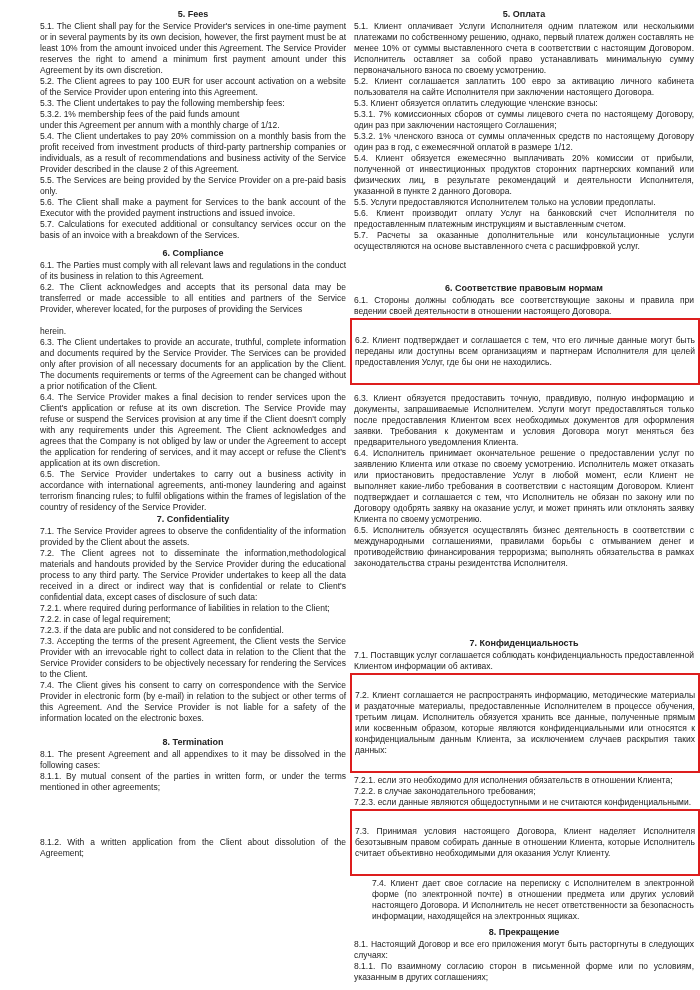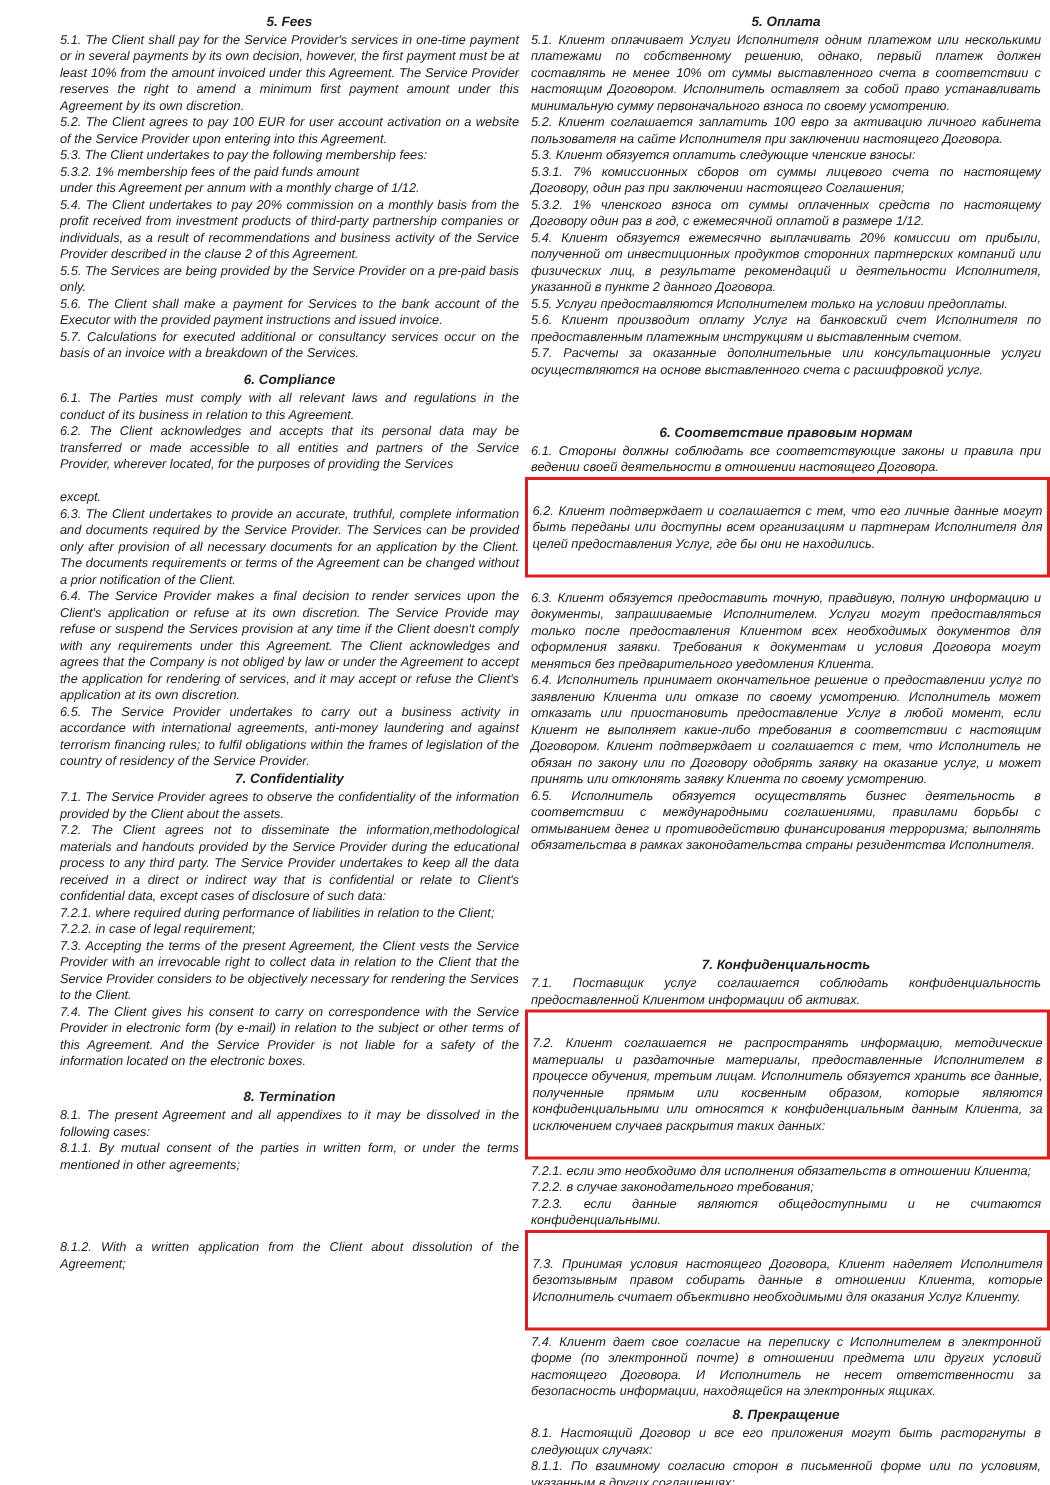--- a/index.html
+++ b/index.html
@@ -5,21 +5,21 @@
   :root { --hl: #dd1e1e; --txt: #222222; }
   * { box-sizing: border-box; }
   html, body { margin: 0; padding: 0; }
   body {
     width: 700px; height: 990px;
     background: #ffffff;
     overflow: hidden;
     font-family: "Liberation Sans", sans-serif;
     color: var(--txt);
   }
-  .page { position: relative; width: 556px; height: 990px; font-style: italic; }
+  .page { position: relative; width: 556px; height: 990px; }
   .col {
     position: absolute;
     top: 8px;
     font-size: 8.5px;
     line-height: 11px;
     text-align: justify;
   }
   .col-left  { left: 40px;  width: 306px; }
   .col-right { left: 354px; width: 340px; }
   .heading {
@@ -47,29 +47,30 @@
       <p class="para">5.3. The Client undertakes to pay the following membership fees:</p>
       <p class="para">5.3.2. 1% membership fees of the paid funds amount</p>
       <p class="para">under this Agreement per annum with a monthly charge of 1/12.</p>
       <p class="para">5.4. The Client undertakes to pay 20% commission on a monthly basis from the profit received from investment products of third-party partnership companies or individuals, as a result of recommendations and business activity of the Service Provider described in the clause 2 of this Agreement.</p>
       <p class="para">5.5. The Services are being provided by the Service Provider on a pre-paid basis only.</p>
       <p class="para">5.6. The Client shall make a payment for Services to the bank account of the Executor with the provided payment instructions and issued invoice.</p>
       <p class="para">5.7. Calculations for executed additional or consultancy services occur on the basis of an invoice with a breakdown of the Services.</p>
       <h3 class="heading" style="margin-top: 6px;">6. Compliance</h3>
       <p class="para">6.1. The Parties must comply with all relevant laws and regulations in the conduct of its business in relation to this Agreement.</p>
       <p class="para">6.2. The Client acknowledges and accepts that its personal data may be transferred or made accessible to all entities and partners of the Service Provider, wherever located, for the purposes of providing the Services</p>
-      <p class="para" style="margin-top: 11px;">except.</p>
+      <p class="para" style="margin-top: 11px;">herein.</p>
       <p class="para">6.3. The Client undertakes to provide an accurate, truthful, complete information and documents required by the Service Provider. The Services can be provided only after provision of all necessary documents for an application by the Client. The documents requirements or terms of the Agreement can be changed without a prior notification of the Client.</p>
       <p class="para">6.4. The Service Provider makes a final decision to render services upon the Client's application or refuse at its own discretion. The Service Provide may refuse or suspend the Services provision at any time if the Client doesn't comply with any requirements under this Agreement. The Client acknowledges and agrees that the Company is not obliged by law or under the Agreement to accept the application for rendering of services, and it may accept or refuse the Client's application at its own discretion.</p>
       <p class="para">6.5. The Service Provider undertakes to carry out a business activity in accordance with international agreements, anti-money laundering and against terrorism financing rules; to fulfil obligations within the frames of legislation of the country of residency of the Service Provider.</p>
       <h3 class="heading">7. Confidentiality</h3>
       <p class="para">7.1. The Service Provider agrees to observe the confidentiality of the information provided by the Client about the assets.</p>
       <p class="para">7.2. The Client agrees not to disseminate the information,methodological materials and handouts provided by the Service Provider during the educational process to any third party. The Service Provider undertakes to keep all the data received in a direct or indirect way that is confidential or relate to Client's confidential data, except cases of disclosure of such data:</p>
       <p class="para">7.2.1. where required during performance of liabilities in relation to the Client;</p>
       <p class="para">7.2.2. in case of legal requirement;</p>
+      <p class="para">7.2.3. if the data are public and not considered to be confidential.</p>
       <p class="para">7.3. Accepting the terms of the present Agreement, the Client vests the Service Provider with an irrevocable right to collect data in relation to the Client that the Service Provider considers to be objectively necessary for rendering the Services to the Client.</p>
       <p class="para">7.4. The Client gives his consent to carry on correspondence with the Service Provider in electronic form (by e-mail) in relation to the subject or other terms of this Agreement. And the Service Provider is not liable for a safety of the information located on the electronic boxes.</p>
       <h3 class="heading" style="margin-top: 12px;">8. Termination</h3>
       <p class="para">8.1. The present Agreement and all appendixes to it may be dissolved in the following cases:</p>
       <p class="para">8.1.1. By mutual consent of the parties in written form, or under the terms mentioned in other agreements;</p>
       <p class="para" style="margin-top: 44px;">8.1.2. With a written application from the Client about dissolution of the Agreement;</p>
     </div>
   <div class="col col-right" id="col-right">
       <h3 class="heading">5. Оплата</h3>
       <p class="para">5.1. Клиент оплачивает Услуги Исполнителя одним платежом или несколькими платежами по собственному решению, однако, первый платеж должен составлять не менее 10% от суммы выставленного счета в соответствии с настоящим Договором. Исполнитель оставляет за собой право устанавливать минимальную сумму первоначального взноса по своему усмотрению.</p>
@@ -87,19 +88,19 @@
       <p class="para" style="margin-top: 8px;">6.3. Клиент обязуется предоставить точную, правдивую, полную информацию и документы, запрашиваемые Исполнителем. Услуги могут предоставляться только после предоставления Клиентом всех необходимых документов для оформления заявки. Требования к документам и условия Договора могут меняться без предварительного уведомления Клиента.</p>
       <p class="para">6.4. Исполнитель принимает окончательное решение о предоставлении услуг по заявлению Клиента или отказе по своему усмотрению. Исполнитель может отказать или приостановить предоставление Услуг в любой момент, если Клиент не выполняет какие-либо требования в соответствии с настоящим Договором. Клиент подтверждает и соглашается с тем, что Исполнитель не обязан по закону или по Договору одобрять заявку на оказание услуг, и может принять или отклонять заявку Клиента по своему усмотрению.</p>
       <p class="para">6.5. Исполнитель обязуется осуществлять бизнес деятельность в соответствии с международными соглашениями, правилами борьбы с отмыванием денег и противодействию финансирования терроризма; выполнять обязательства в рамках законодательства страны резидентства Исполнителя.</p>
       <h3 class="heading" style="margin-top: 68px;">7. Конфиденциальность</h3>
       <p class="para">7.1. Поставщик услуг соглашается соблюдать конфиденциальность предоставленной Клиентом информации об активах.</p>
       <p class="para boxed">7.2. Клиент соглашается не распространять информацию, методические материалы и раздаточные материалы, предоставленные Исполнителем в процессе обучения, третьим лицам. Исполнитель обязуется хранить все данные, полученные прямым или косвенным образом, которые являются конфиденциальными или относятся к конфиденциальным данным Клиента, за исключением случаев раскрытия таких данных:</p>
       <p class="para">7.2.1. если это необходимо для исполнения обязательств в отношении Клиента;</p>
       <p class="para">7.2.2. в случае законодательного требования;</p>
       <p class="para">7.2.3. если данные являются общедоступными и не считаются конфиденциальными.</p>
       <p class="para boxed">7.3. Принимая условия настоящего Договора, Клиент наделяет Исполнителя безотзывным правом собирать данные в отношении Клиента, которые Исполнитель считает объективно необходимыми для оказания Услуг Клиенту.</p>
-      <p class="para" style="margin-top: 2px;">7.4. Клиент дает свое согласие на переписку с Исполнителем в электронной форме (по электронной почте) в отношении предмета или других условий настоящего Договора. И Исполнитель не несет ответственности за безопасность информации, находящейся на электронных ящиках.</p>
+      <p class="para" style="margin-top: 2px; margin-left: 18px;">7.4. Клиент дает свое согласие на переписку с Исполнителем в электронной форме (по электронной почте) в отношении предмета или других условий настоящего Договора. И Исполнитель не несет ответственности за безопасность информации, находящейся на электронных ящиках.</p>
       <h3 class="heading" style="margin-top: 4px;">8. Прекращение</h3>
       <p class="para">8.1. Настоящий Договор и все его приложения могут быть расторгнуты в следующих случаях:</p>
       <p class="para">8.1.1. По взаимному согласию сторон в письменной форме или по условиям, указанным в других соглашениях;</p>
       <p class="para" style="margin-top: 44px;">8.1.2. При письменном заявлении Клиента о расторжении Договора;</p>
     </div>
 </div>
 
 </body></html>

